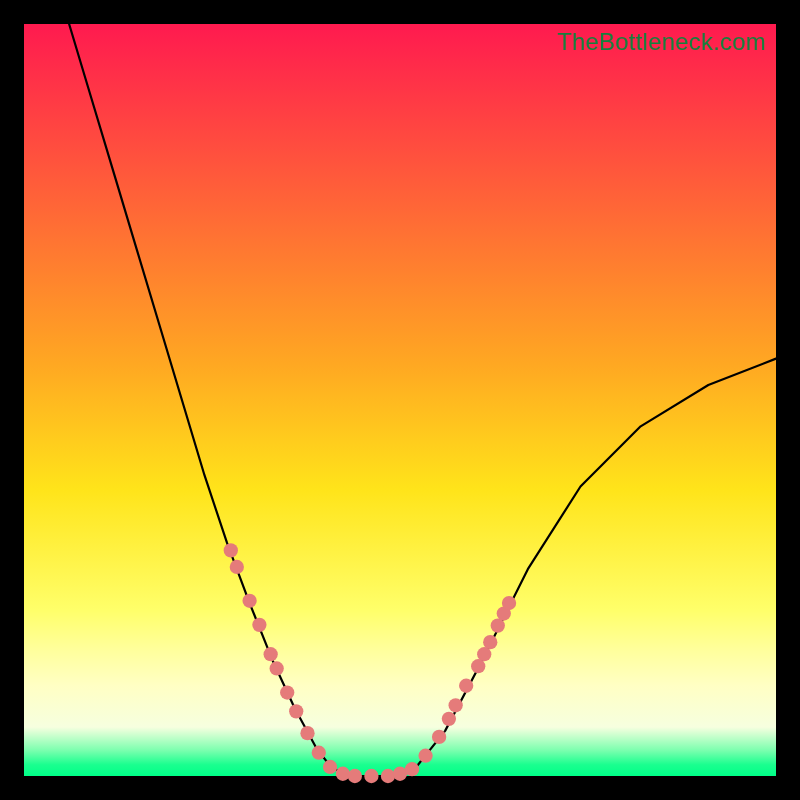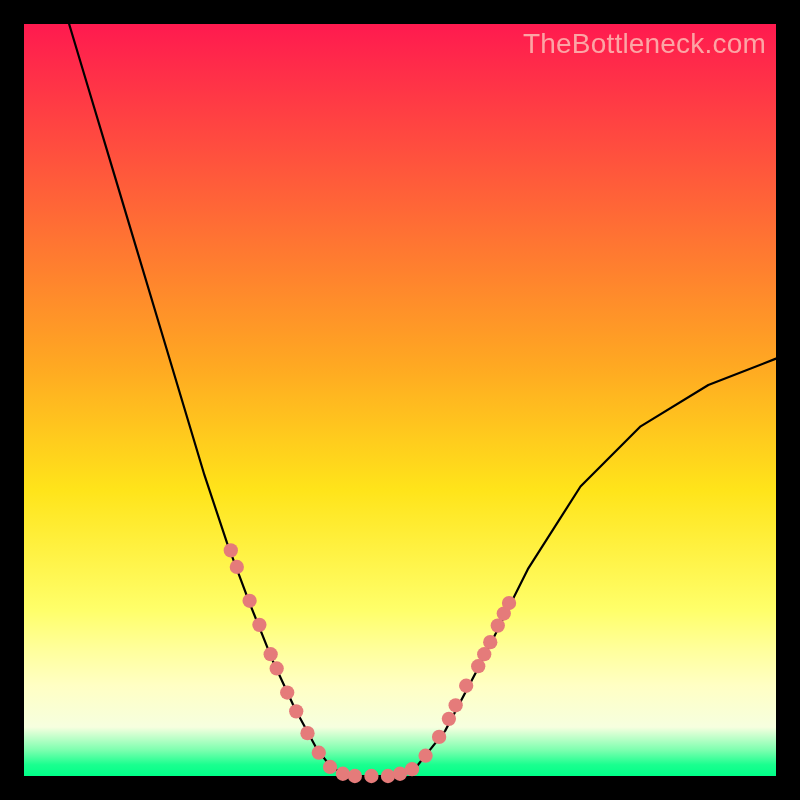--- a/index.html
+++ b/index.html
@@ -28,23 +28,23 @@
     position: absolute;
     left: 0;
     top: 0;
     width: 100%;
     height: 100%;
   }
   .watermark {
     position: absolute;
     top: 4px;
     right: 10px;
-    font-size: 28px;
+    font-size: 24px;
     font-weight: 500;
-    color: #fca5a5;
+    color: #15803d;
     letter-spacing: 0.2px;
     user-select: none;
   }
   svg.curve {
     position: absolute;
     left: 0;
     top: 0;
     width: 100%;
     height: 100%;
     overflow: visible;

